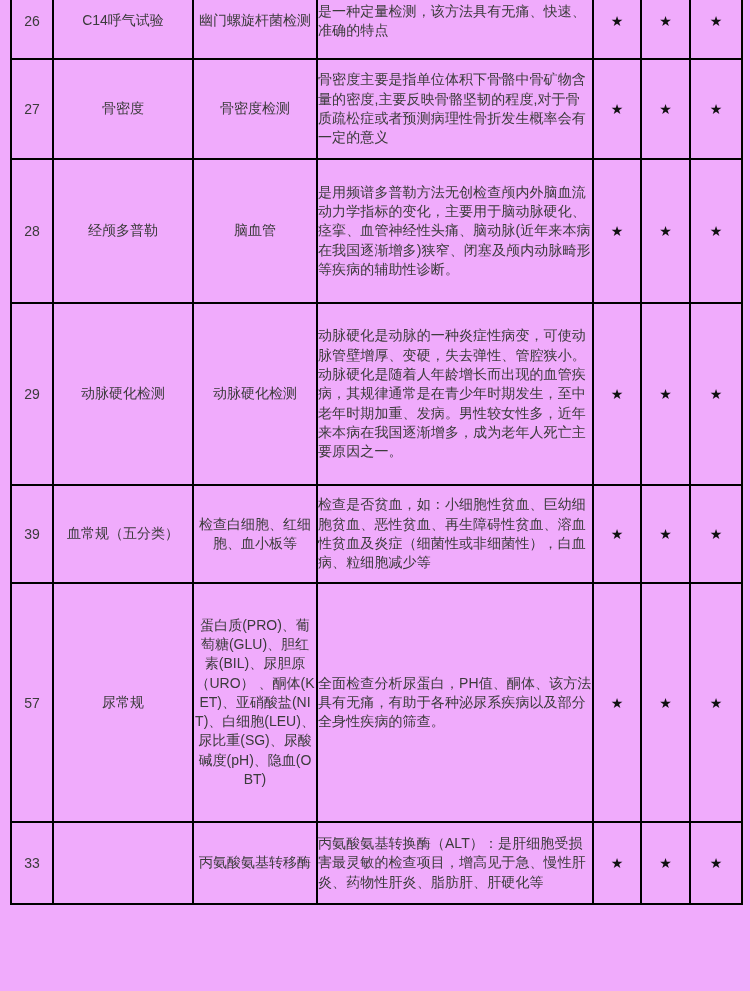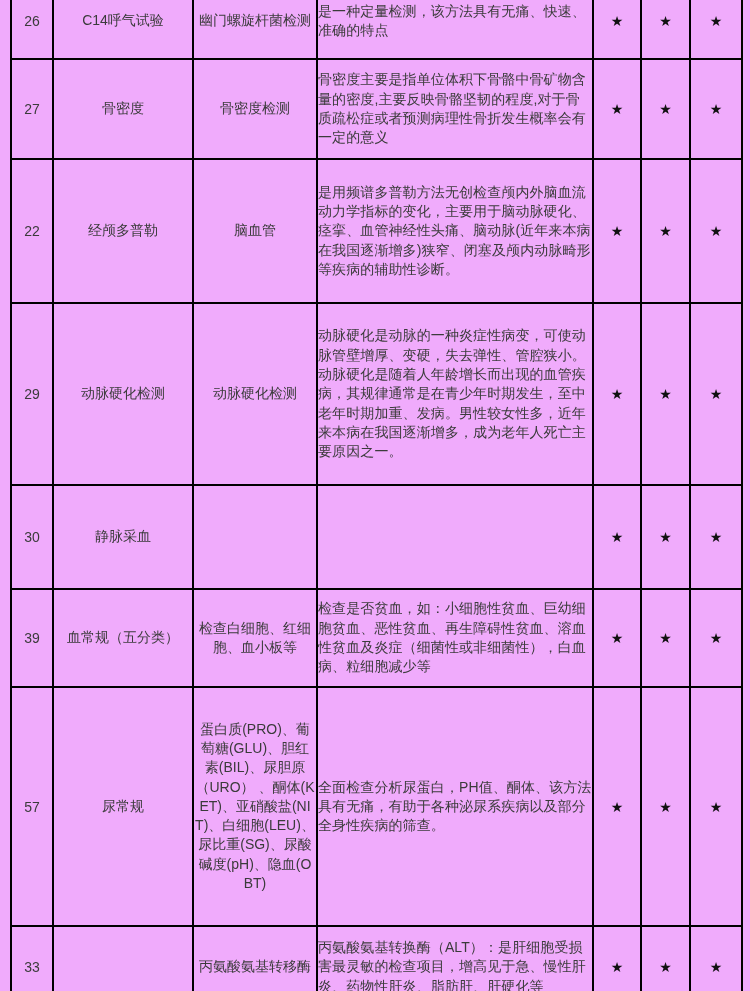--- a/index.html
+++ b/index.html
@@ -65,42 +65,33 @@
         <tr style="height: 100px;">
     <td class="c-num">27</td>
     <td class="c-name">骨密度</td>
     <td class="c-item">骨密度检测</td>
     <td class="c-desc">骨密度主要是指单位体积下骨骼中骨矿物含量的密度,主要反映骨骼坚韧的程度,对于骨质疏松症或者预测病理性骨折发生概率会有一定的意义</td>
     <td class="c-star"><span>★</span></td>
     <td class="c-star"><span>★</span></td>
     <td class="c-star"><span>★</span></td>
   </tr>
         <tr style="height: 144px;">
-    <td class="c-num">22</td>
+    <td class="c-num">28</td>
     <td class="c-name">经颅多普勒</td>
     <td class="c-item">脑血管</td>
     <td class="c-desc">是用频谱多普勒方法无创检查颅内外脑血流动力学指标的变化，主要用于脑动脉硬化、痉挛、血管神经性头痛、脑动脉(近年来本病在我国逐渐增多)狭窄、闭塞及颅内动脉畸形等疾病的辅助性诊断。</td>
     <td class="c-star"><span>★</span></td>
     <td class="c-star"><span>★</span></td>
     <td class="c-star"><span>★</span></td>
   </tr>
         <tr style="height: 182px;">
     <td class="c-num">29</td>
     <td class="c-name">动脉硬化检测</td>
     <td class="c-item">动脉硬化检测</td>
     <td class="c-desc">动脉硬化是动脉的一种炎症性病变，可使动脉管壁增厚、变硬，失去弹性、管腔狭小。动脉硬化是随着人年龄增长而出现的血管疾病，其规律通常是在青少年时期发生，至中老年时期加重、发病。男性较女性多，近年来本病在我国逐渐增多，成为老年人死亡主要原因之一。</td>
-    <td class="c-star"><span>★</span></td>
-    <td class="c-star"><span>★</span></td>
-    <td class="c-star"><span>★</span></td>
-  </tr>
-        <tr style="height: 104px;">
-    <td class="c-num">30</td>
-    <td class="c-name">静脉采血</td>
-    <td class="c-item"></td>
-    <td class="c-desc"></td>
     <td class="c-star"><span>★</span></td>
     <td class="c-star"><span>★</span></td>
     <td class="c-star"><span>★</span></td>
   </tr>
         <tr style="height: 98px;">
     <td class="c-num">39</td>
     <td class="c-name">血常规（五分类）</td>
     <td class="c-item">检查白细胞、红细胞、血小板等</td>
     <td class="c-desc">检查是否贫血，如：小细胞性贫血、巨幼细胞贫血、恶性贫血、再生障碍性贫血、溶血性贫血及炎症（细菌性或非细菌性），白血病、粒细胞减少等</td>
     <td class="c-star"><span>★</span></td>

